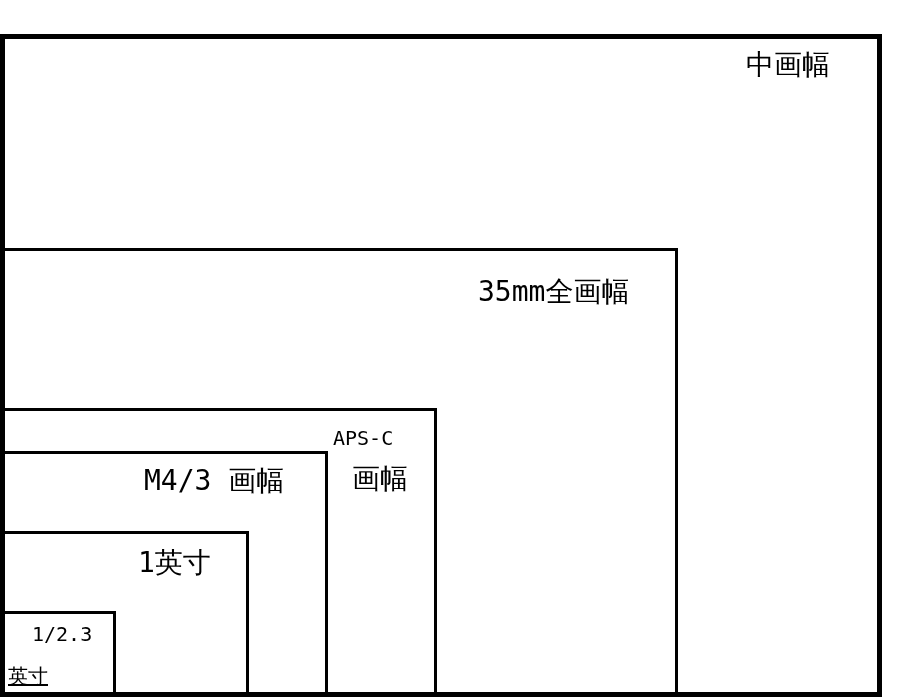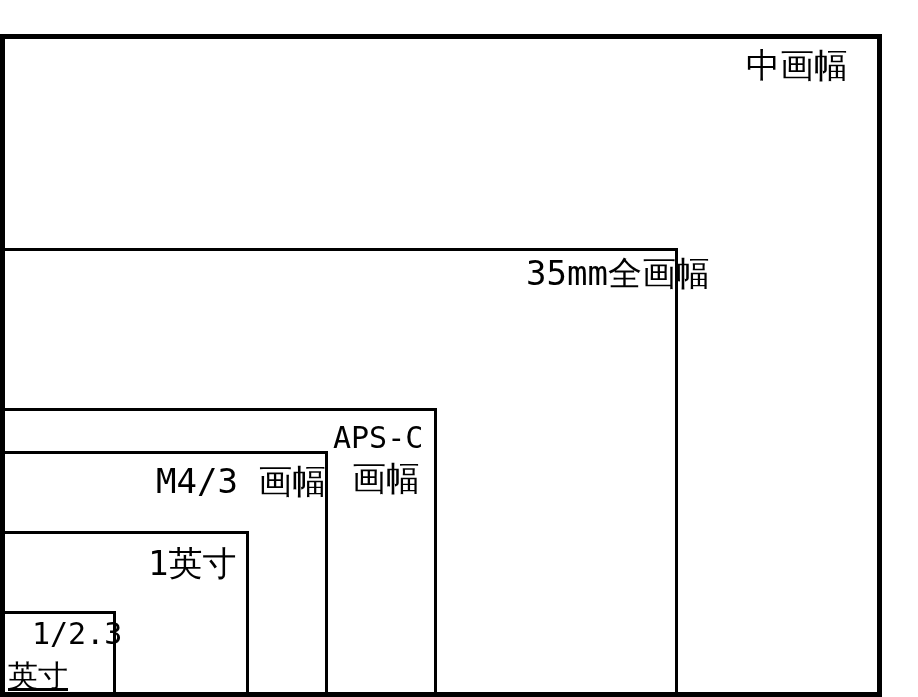--- a/index.html
+++ b/index.html
@@ -1,38 +1,38 @@
 <!DOCTYPE html>
 <html><head>
 <meta charset="utf-8">
 <style>
   html, body { margin:0; padding:0; background:#ffffff; }
   body { width:918px; height:697px; position:relative; overflow:hidden;
          font-family:"DejaVu Sans Mono","Liberation Mono",monospace; color:#000; }
   .box { position:absolute; box-sizing:border-box; background:transparent; }
-  .label { position:absolute; font-size:34px; line-height:38px; white-space:pre; color:#000; }
-  .label.small { font-size:30px; line-height:36px; }
+  .label { position:absolute; font-size:28px; line-height:38px; white-space:pre; color:#000; }
+  .label.small { font-size:20px; line-height:36px; }
 </style>
 </head>
 <body>
 
 <div class="box" style="left:0;top:34px;width:882px;height:663px;border:5px solid #000;border-bottom-width:5px;"></div>
 <div class="label" style="left:746px;top:46px;">中画幅</div>
 
 <div class="box" style="left:0;top:248px;width:678px;height:449px;border:3px solid #000;border-left:none;"></div>
-<div class="label" style="left:478px;top:254px;margin-left:48px;">35mm全画幅</div>
+<div class="label" style="left:478px;top:273px;">35mm全画幅</div>
 
 <div class="box" style="left:0;top:408px;width:437px;height:289px;border:3px solid #000;border-left:none;"></div>
 <div class="label small" style="left:333px;top:420px;">APS-C</div>
 <div class="label" style="left:352px;top:460px;font-family:Liberation Serif, serif;">画幅</div>
 
 <div class="box" style="left:0;top:451px;width:328px;height:246px;border:3px solid #000;border-left:none;"></div>
-<div class="label" style="left:156px;top:462px;text-align:right;">M4/3 画幅</div>
+<div class="label" style="left:144px;top:462px;text-align:right;">M4/3 画幅</div>
 
 <div class="box" style="left:0;top:531px;width:249px;height:166px;border:3px solid #000;border-left:none;"></div>
-<div class="label" style="left:148px;top:544px;">1英寸</div>
+<div class="label" style="left:138px;top:544px;">1英寸</div>
 
 <div class="box" style="left:0;top:611px;width:116px;height:86px;border:3px solid #000;border-left:none;"></div>
 <div class="label small" style="left:10px;top:616px;margin-left:22px;">1/2.3</div>
 <div class="label small" style="left:8px;top:658px;text-decoration:underline;">英寸</div>
 
 <div class="box" style="left:0;top:34px;width:5px;height:663px;background:#000;"></div>
 <div class="box" style="left:0;top:692px;width:882px;height:5px;background:#000;"></div>
 
 </body></html>

